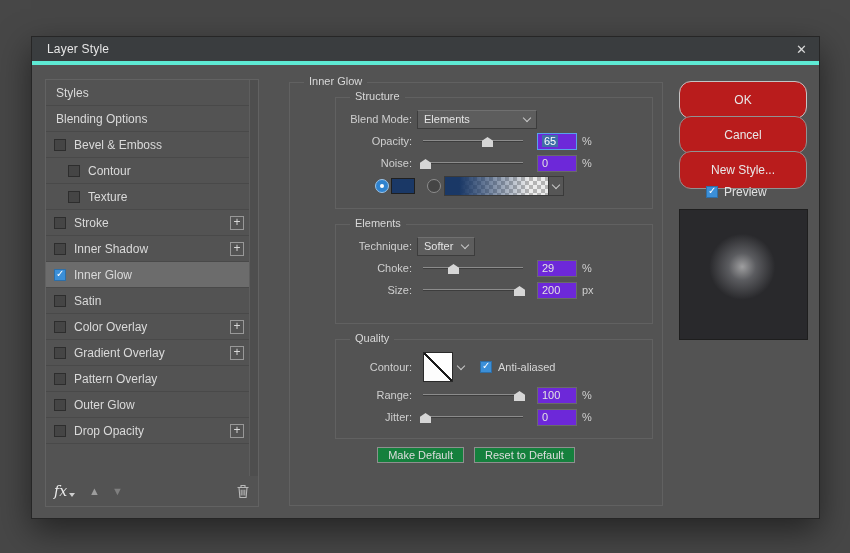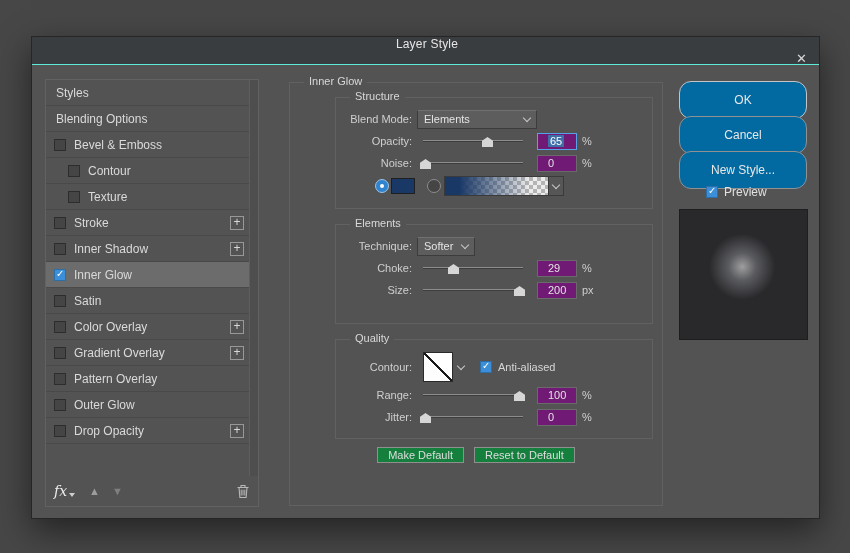--- a/index.html
+++ b/index.html
@@ -10,22 +10,22 @@
     position: relative;
     overflow: hidden;
   }
   .dialog {
     position: absolute; left: 31px; top: 36px; width: 789px; height: 483px;
     background: #535353; border: 1px solid #262626;
     box-shadow: 0 12px 32px rgba(0,0,0,.5);
   }
   
   .titlebar {
-    height: 28px; background: #3a3d3f; border-bottom: 1px solid #5eead4;
-    display: flex; align-items: center; padding: 0 12px 0 15px; flex-direction: column;
+    height: 28px; background: #3a3d3f; border-bottom: 4px solid #5eead4;
+    display: flex; align-items: center; padding: 0 12px 0 15px;
   }
   .titlebar .title { font-size: 12px; color: #e6e6e6; letter-spacing: .2px; }
   .close { margin-left: auto; color: #d9d9d9; font-size: 13px; width: 20px; text-align: right; }
   .close::after { content: "✕"; }
 
   
   .sidebar {
     position: absolute; left: 13px; top: 42px; width: 214px; height: 428px;
     border: 1px solid #626262; background: #535353;
   }
@@ -93,22 +93,22 @@
   }
   .dropdown .chev { margin-left: auto; }
 
   .slider { position: relative; width: 100px; height: 16px; margin-left: 6px; flex: 0 0 auto; }
   .slider .track { position: absolute; left: 0; right: 0; top: 7px; height: 2px; background: #8c8c8c; border-bottom: 1px solid #3d3d3d; }
   .slider .thumb {
     position: absolute; top: 4px; width: 11px; height: 10px; background: #d6d6d6;
     clip-path: polygon(50% 0, 100% 38%, 100% 100%, 0 100%, 0 38%);
   }
   .field {
-    width: 40px; height: 17px; background: #701a75; border: 1px solid #6a6a6a;
-    margin-left: 14px; font-size: 11px; color: #e2e2e2; display: flex; align-items: center; padding: 0 10px;
+    width: 40px; height: 17px; background: #6d28d9; border: 1px solid #6a6a6a;
+    margin-left: 14px; font-size: 11px; color: #e2e2e2; display: flex; align-items: center; padding: 0 4px;
     flex: 0 0 auto;
   }
   .field.focus { border-color: #58a2ea; }
   .seltext { background: #3f6fa8; color: #fff; padding: 0 2px; }
   .unit { font-size: 11px; color: #cfcfcf; margin-left: 5px; }
 
   .radio {
     width: 14px; height: 14px; border-radius: 50%; border: 1px solid #8c8c8c; background: #454545;
     flex: 0 0 auto; position: relative;
   }
@@ -141,21 +141,21 @@
 
   .panel-buttons { position: absolute; left: 0; right: 0; top: 364px; display: flex; justify-content: center; gap: 10px; }
   .btn-small {
     height: 16px; border: 1px solid #8f8f8f; background: #15803d; color: #ddd;
     font-size: 11px; display: flex; align-items: center; justify-content: center; padding: 0 10px;
   }
 
   
   .btn-pill {
     position: absolute; left: 647px; width: 128px; height: 38px; border-radius: 12px;
-    border: 1px solid #919191; background: #0369a1; color: #e8e8e8; font-size: 12px;
+    border: 1px solid #919191; background: #b91c1c; color: #e8e8e8; font-size: 12px;
     display: flex; align-items: center; justify-content: center;
   }
   #btn-ok { top: 44px; border-color: #c4c4c4; }
   #btn-cancel { top: 79px; }
   #btn-new { top: 114px; }
   .preview-row { position: absolute; left: 674px; top: 148px; display: flex; align-items: center; }
   .preview-row .cb { margin-right: 0; }
   .preview-thumb {
     position: absolute; left: 647px; top: 172px; width: 129px; height: 131px;
     background: #29292c; border: 1px solid #1e1e1e;

